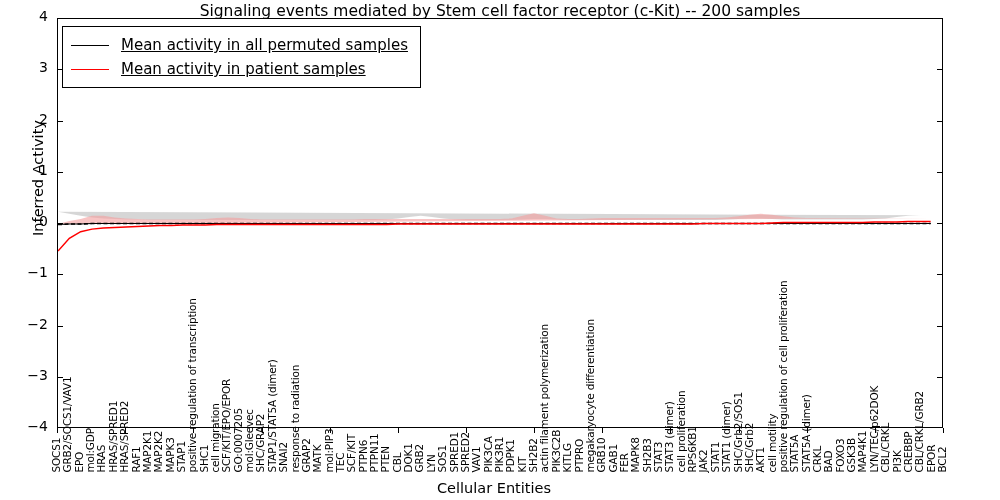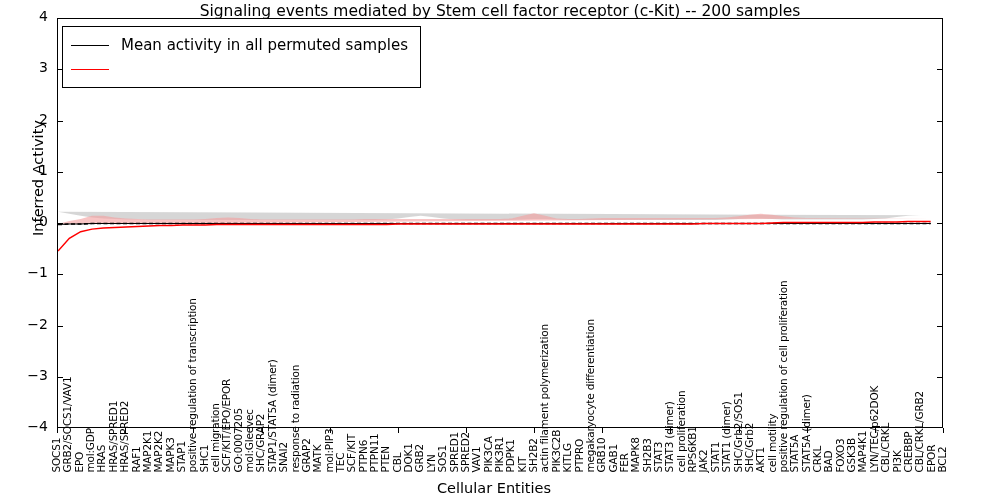--- a/index.html
+++ b/index.html
@@ -68,21 +68,21 @@
     text-align:center;font-size:14.5px;color:#000;
   }
 
   
   #legend{
     position:absolute;left:62px;top:26px;
     border:1.1px solid #000;background:#fff;
     padding:6px 12px 6px 8px;
     box-sizing:border-box;
   }
-  .legrow{display:flex;align-items:center;height:24px;}
+  .legrow{display:flex;align-items:center;height:24px;text-decoration:underline;}
   .legline{display:inline-block;width:38px;height:0;border-top:1.6px solid #000;margin-right:12px;}
   .legline.red{border-top-color:#ff0000;}
   .legtext{font-size:15px;color:#000;white-space:nowrap;}
 </style>
 </head>
 <body>
 
 <div id="root">
 
   <div class="title">Signaling events mediated by Stem cell factor receptor (c-Kit) -- 200 samples</div>
@@ -105,20 +105,21 @@
     </svg>
   </div>
 
   <div id="legend">
     <div class="legrow">
       <span class="legline"></span>
       <span class="legtext">Mean activity in all permuted samples</span>
     </div>
     <div class="legrow">
       <span class="legline red"></span>
+      <span class="legtext">Mean activity in patient samples</span>
     </div>
   </div>
 
   <div id="ticklayer">
       <div class="ytick" style="top: 9px; left: 0px; width: 48px;">4</div>
       <div class="ytick" style="top: 60.25px; left: 0px; width: 48px;">3</div>
       <div class="ytickmark" style="top: 69.25px;"></div>
       <div class="ytickmarkR" style="top: 69.25px;"></div>
       <div class="ytick" style="top: 111.5px; left: 0px; width: 48px;">2</div>
       <div class="ytickmark" style="top: 120.5px;"></div>

